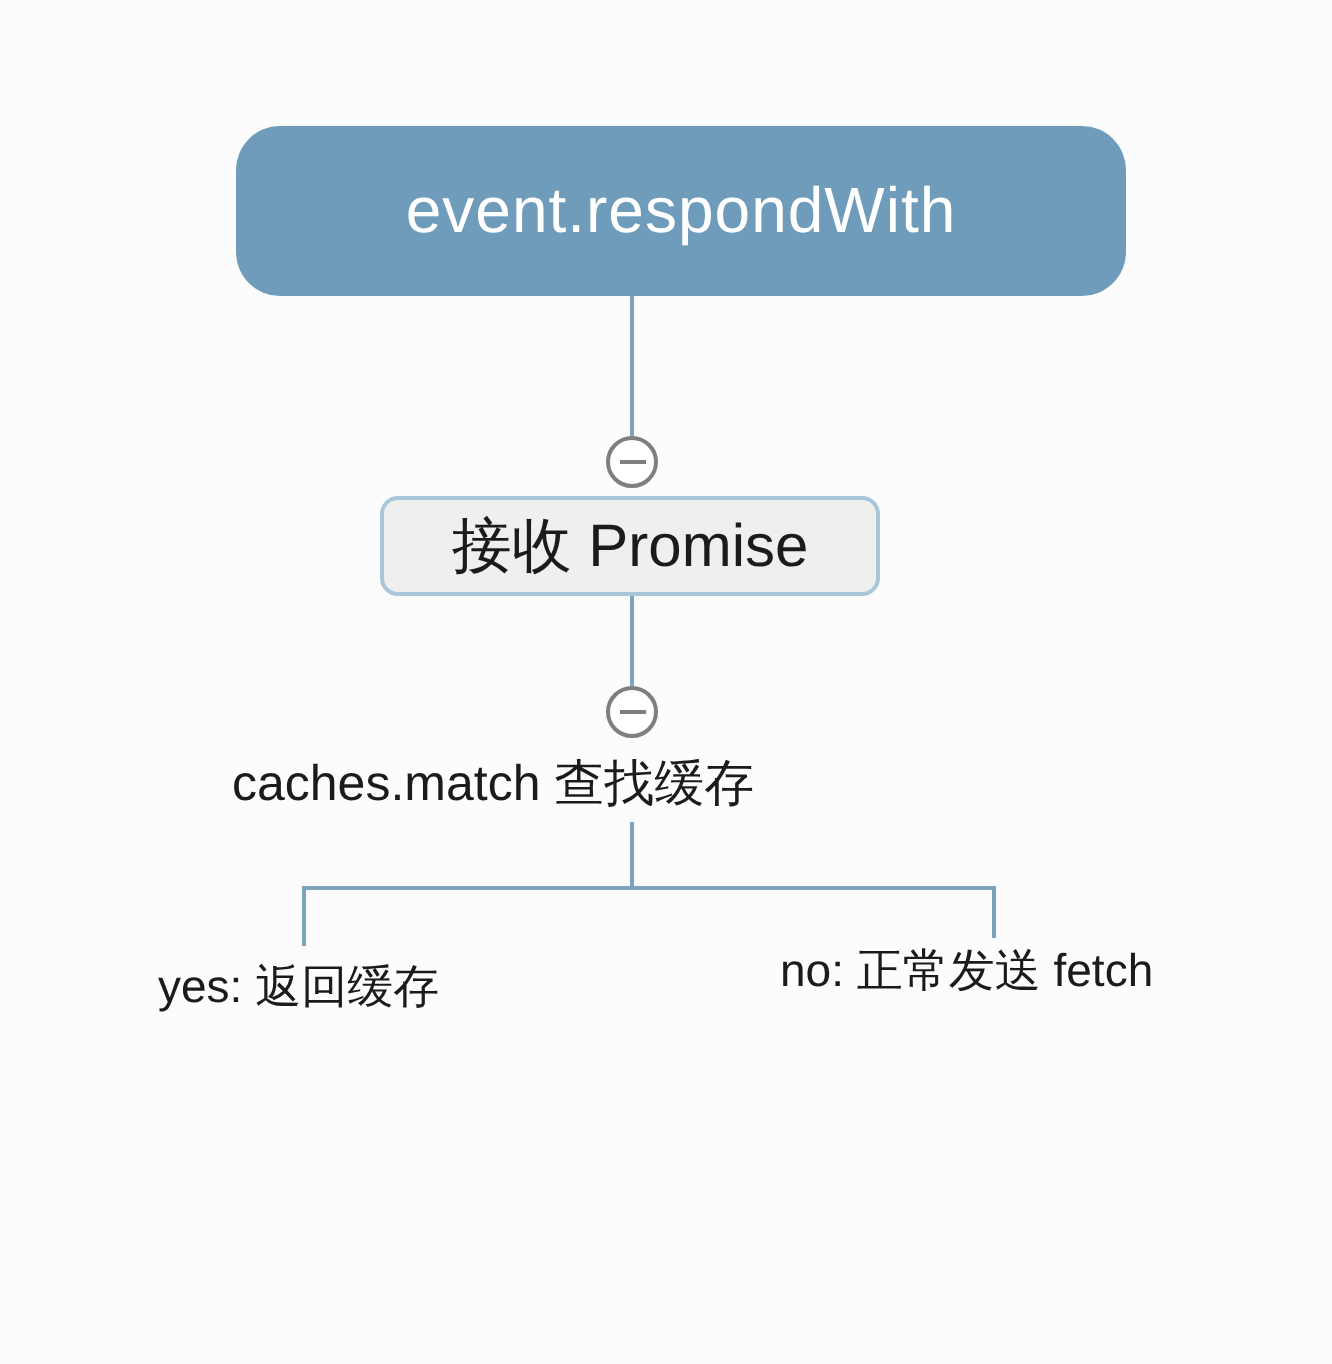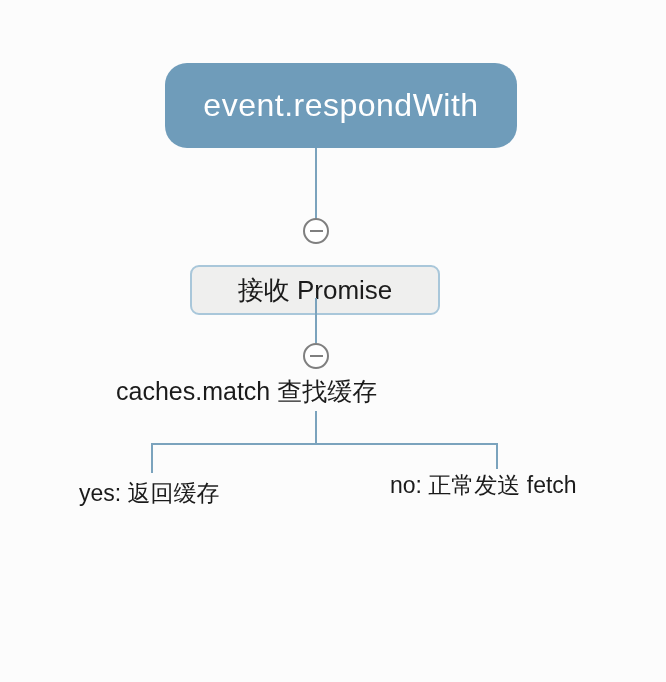--- a/index.html
+++ b/index.html
@@ -1,31 +1,31 @@
 <!DOCTYPE html>
 <html style="--background: #fcfcfc; --root-fill: #6f9cba; --root-text: #ffffff; --connector: #7ba3bd; --box-fill: #efefee; --box-border: #a9c7da; --collapse-stroke: #7f7f7f; --text: #1b1b1b;"><head>
 <meta charset="utf-8">
 <style>
   html,body{margin:0;padding:0;background:#ffffff;
     font-family:"Liberation Sans","DejaVu Sans",sans-serif;}
   .canvas{position:relative;width:666px;height:682px;margin:0 auto;
     background:var(--background,#fcfcfc);overflow:hidden;}
 
   
-  .root-node{position:absolute;left:118px;top:63px;width:352px;height:85px;
+  .root-node{position:absolute;left:118px;top:63px;width:445px;height:85px;
     background:var(--root-fill,#6f9cba);border-radius:22px;
     color:var(--root-text,#ffffff);display:flex;align-items:center;justify-content:center;
-    font-size:32px;letter-spacing:.5px;cursor:pointer;user-select:none;margin-left:47px;}
+    font-size:32px;letter-spacing:.5px;cursor:pointer;user-select:none;}
 
   
   .child-node{position:absolute;left:190px;top:248px;width:250px;height:50px;
     background:var(--box-fill,#efefee);border:2px solid var(--box-border,#a9c7da);
     border-radius:9px;box-sizing:border-box;
     display:flex;align-items:center;justify-content:center;
-    font-size:26px;color:var(--text,#1b1b1b);cursor:pointer;user-select:none;margin-top:17px;}
+    font-size:30px;color:var(--text,#1b1b1b);cursor:pointer;user-select:none;}
 
   
   .plain-node{position:absolute;color:var(--text,#1b1b1b);cursor:pointer;
     white-space:nowrap;user-select:none;}
   .gc-node{left:116px;top:375px;width:400px;font-size:25px;}
   .branch-yes{left:79px;top:478px;font-size:23px;}
   .branch-no{left:390px;top:470px;font-size:23px;}
 
   
   .vline{position:absolute;width:2px;background:var(--connector,#7ba3bd);}

